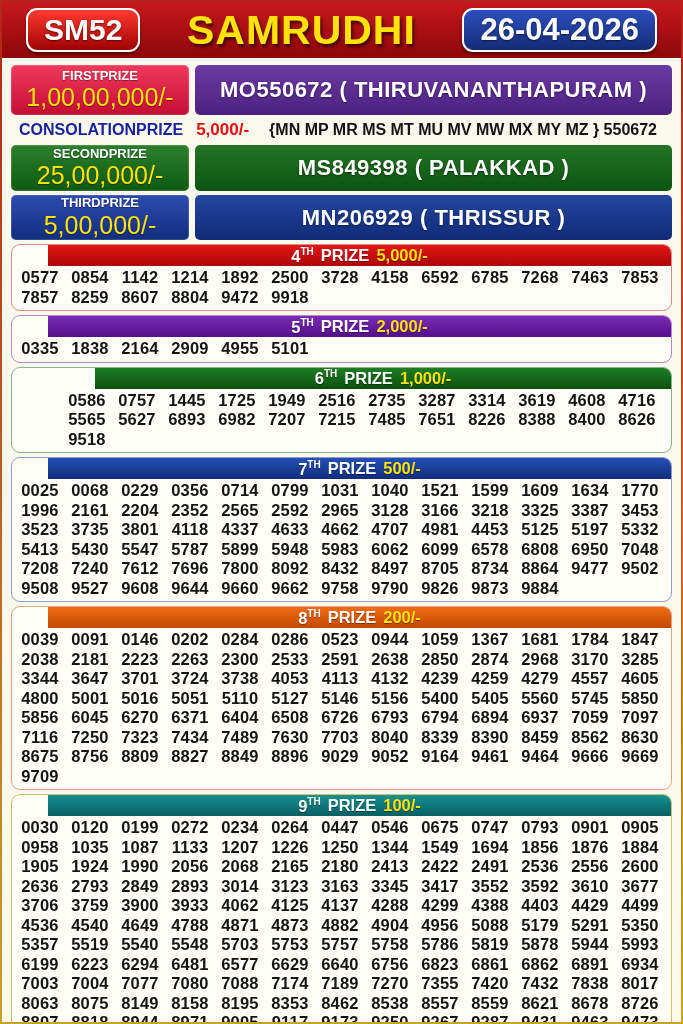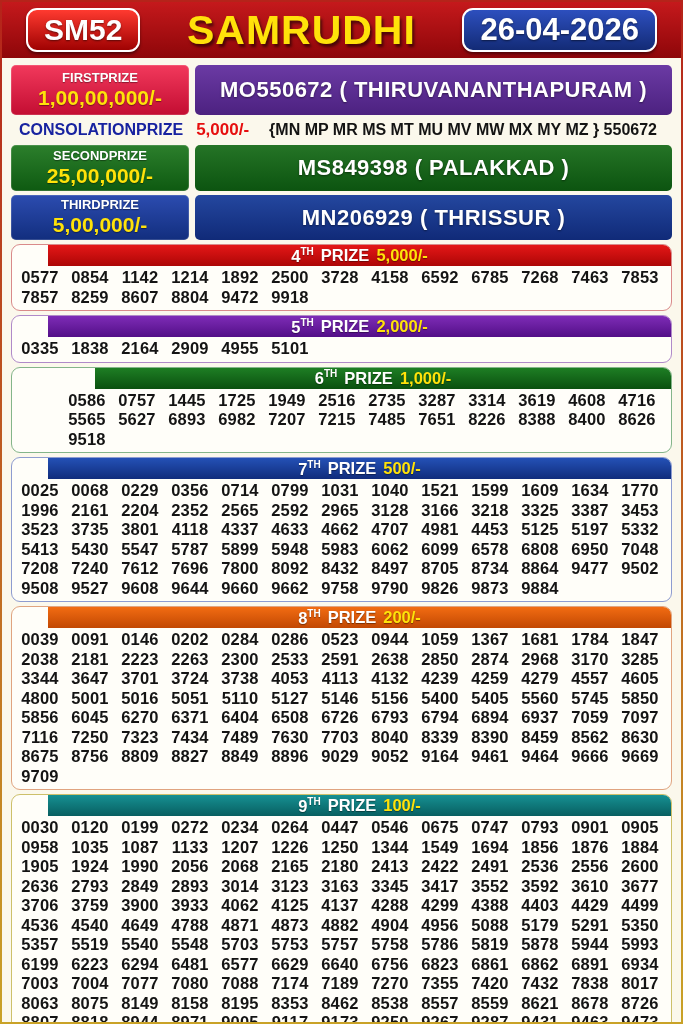--- a/index.html
+++ b/index.html
@@ -31,21 +31,21 @@
   }
   
   .content{padding:7px 9px 0 9px;}
   .prize-row{display:flex;gap:6px;margin-bottom:4px;}
   .prize-left{
     width:178px;border-radius:5px;display:flex;flex-direction:column;
     align-items:center;justify-content:center;line-height:1.12;padding:2px 0;
     box-shadow:inset 0 0 0 1px rgba(255,255,255,.15);
   }
   .plabel{color:#fff;font-weight:bold;font-size:13px;text-shadow:0 1px 1px rgba(0,0,0,.4);}
-  .pamount{color:#ffe20a;font-weight:bold;font-size:21px;text-shadow:0 1px 1px rgba(0,0,0,.4);}
+  .pamount{color:#ffe20a;font-weight:normal;font-size:25px;text-shadow:0 1px 1px rgba(0,0,0,.4);}
   .prize-right{
     flex:1;border-radius:5px;display:flex;align-items:center;justify-content:center;
     color:#fff;font-weight:bold;font-size:22px;letter-spacing:.5px;
     text-shadow:0 1px 2px rgba(0,0,0,.45);
   }
   .row-first  .prize-left {background:linear-gradient(#f2395c,#c30d32);height:50px;}
   .row-first  .prize-right{background:linear-gradient(#6b3aa4,#4c2180);}
   .row-second .prize-left {background:linear-gradient(#2c7f2c,#0e5a11);height:46px;}
   .row-second .prize-right{background:linear-gradient(#257426,#0c5410);}
   .row-third  .prize-left {background:linear-gradient(#2c4cb0,#122e7e);height:45px;}

